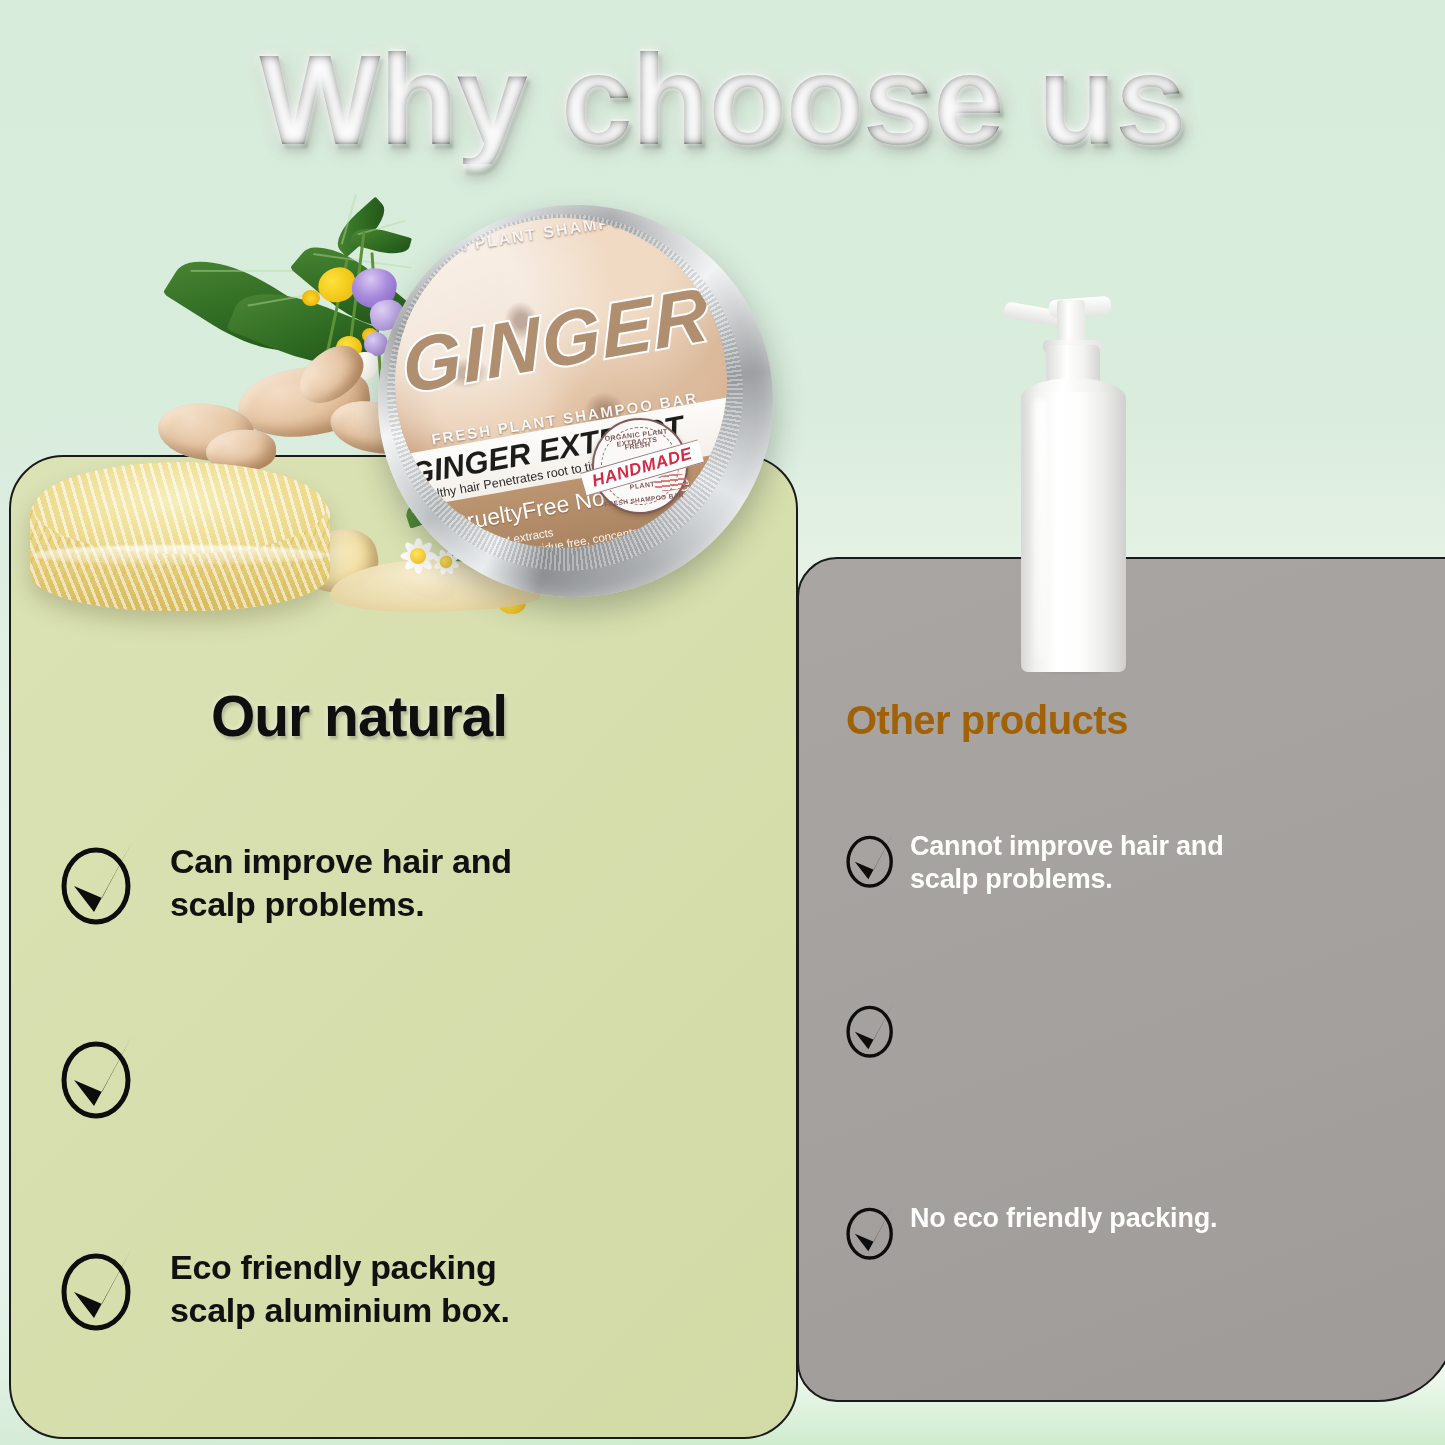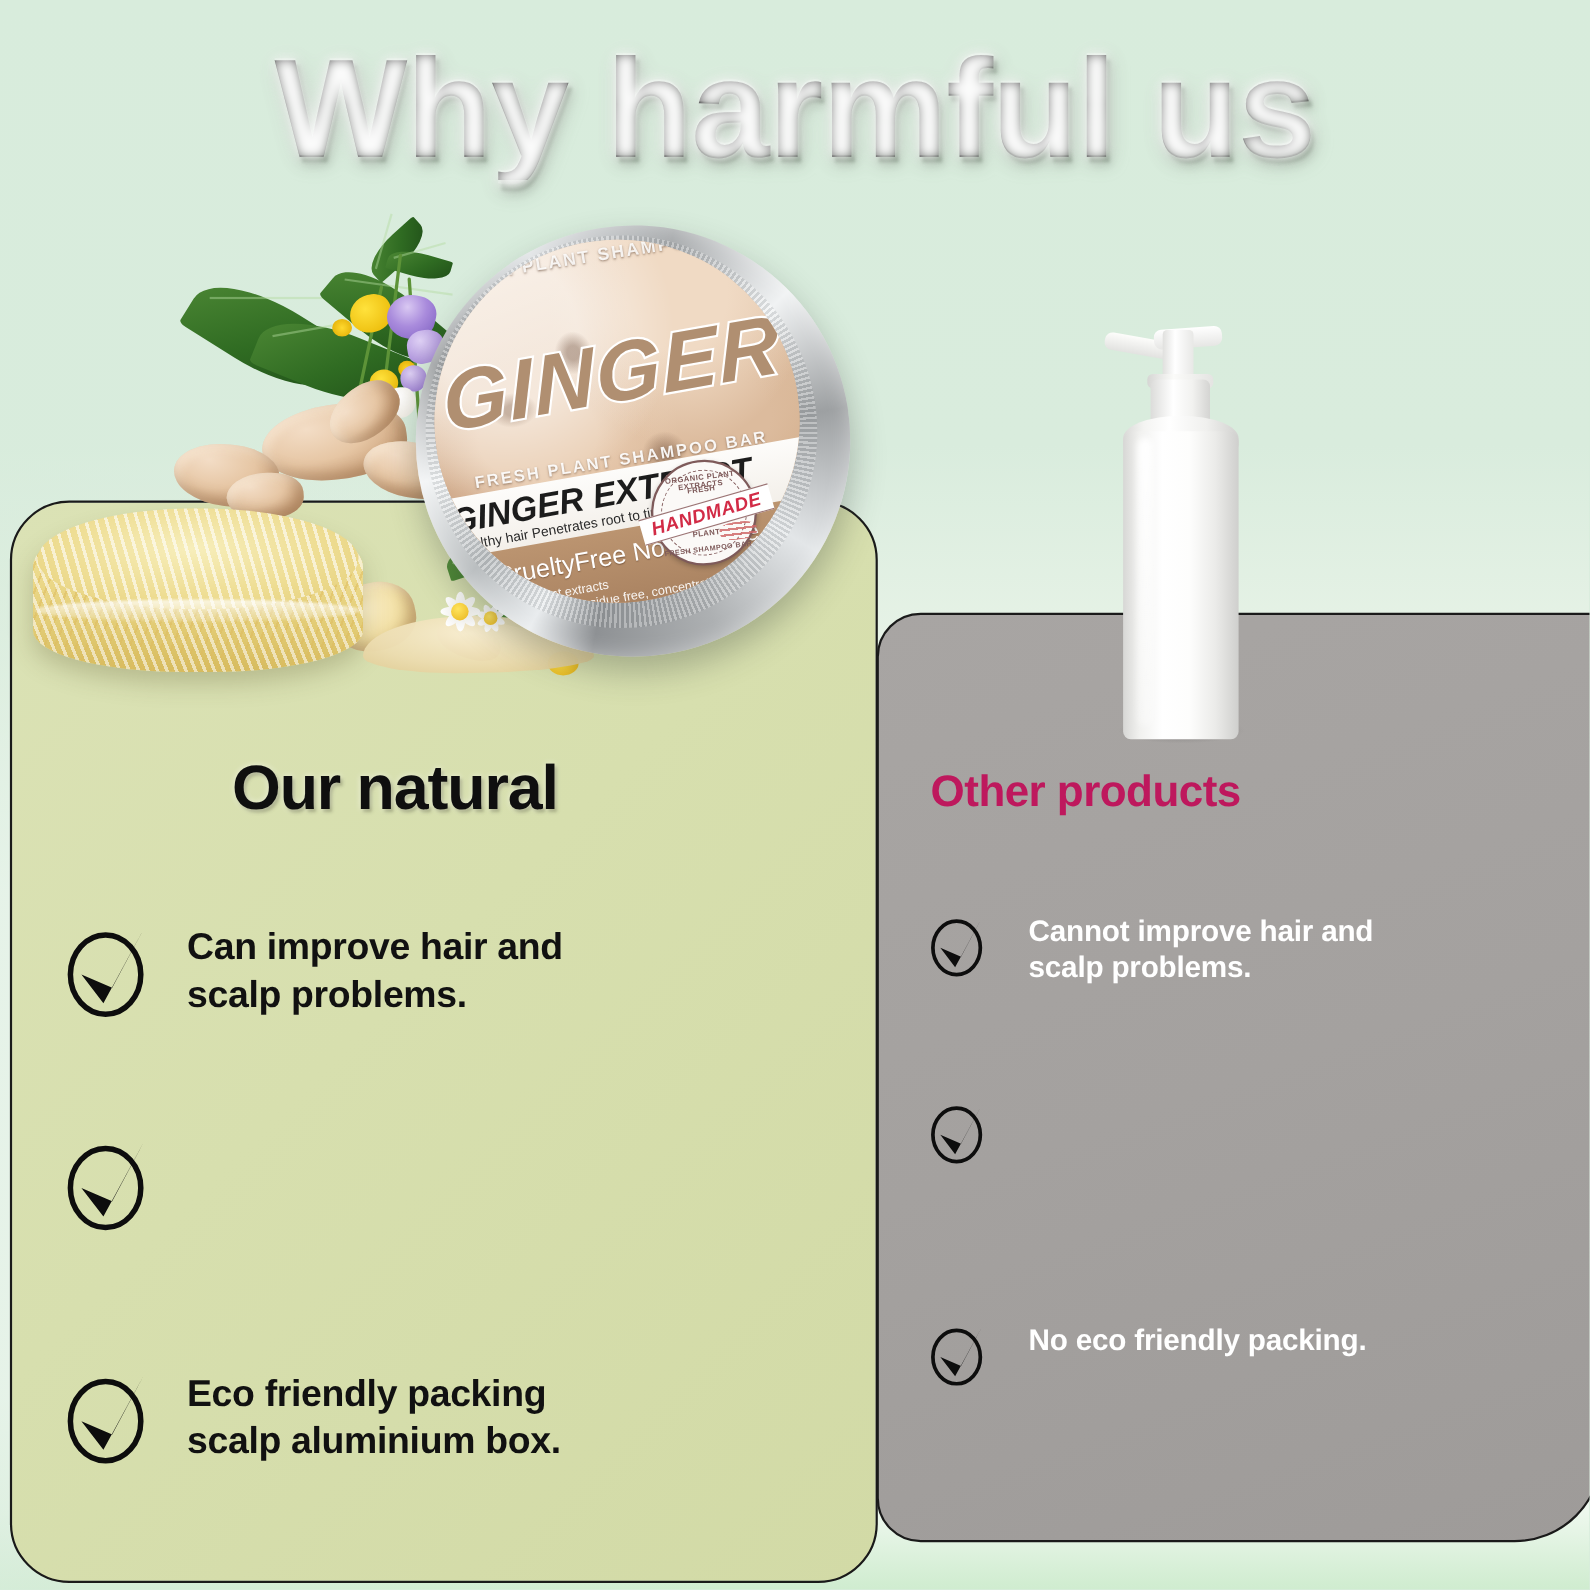--- a/index.html
+++ b/index.html
@@ -345,21 +345,21 @@
   #our-heading {
     position:absolute; left:9px; top:683px; width:700px;
     text-align:center;
     font-size:57px; font-weight:bold; color:#0f0f0f;
     letter-spacing:-1px;
     text-shadow:0 0 6px rgba(255,255,255,.55), 2px 3px 3px rgba(90,95,60,.45);
   }
   #other-heading {
     position:absolute; left:846px; top:698px; width:560px;
     text-align:left;
-    font-size:40px; font-weight:bold; color:#be185d;
+    font-size:40px; font-weight:bold; color:#a16207;
     letter-spacing:-.5px;
   }
 
   
   .bullet { position:absolute; display:flex; align-items:flex-start;justify-content:center; }
   .chk { position:relative; flex:none; }
   .chk svg { display:block; }
 
   .b-text-left {
     font-size:34px; font-weight:bold; color:#111;
@@ -373,29 +373,29 @@
   }
 
   #lb1 { left:52px; top:836px; }
   #lb2 { left:52px; top:1030px; }
   #lb3 { left:52px; top:1242px; }
   #rb1 { left:840px; top:828px; }
   #rb2 { left:840px; top:998px; }
   #rb3 { left:840px; top:1200px; }
 
   .lgap { margin-left:26px; margin-top:4px; }
-  .rgap { margin-left:33px; margin-top:2px; }
+  .rgap { margin-left:8px; margin-top:2px; }
 </style>
 </head>
 <body>
 
 <div id="bg"></div>
 <div id="bg2"></div>
 
-<h1 id="title">Why harmful us</h1>
+<h1 id="title">Why choose us</h1>
 
 <div id="panel-green"></div>
 <div id="panel-gray"></div>
 
 <div class="leaf" style="left:168px;top:274px;width:150px;height:64px;transform:rotate(32deg);"></div>
 <div class="leaf" style="left:232px;top:300px;width:142px;height:58px;transform:rotate(22deg);"></div>
 <div class="leaf" style="left:292px;top:262px;width:118px;height:50px;transform:rotate(40deg);"></div>
 <div class="leaf" style="left:330px;top:214px;width:62px;height:26px;transform:rotate(-42deg);"></div>
 <div class="leaf" style="left:352px;top:230px;width:58px;height:22px;transform:rotate(16deg);"></div>
 <div class="leaf" style="left:404px;top:488px;width:74px;height:30px;transform:rotate(-18deg);background:linear-gradient(135deg,#56933a,#2f6b22);"></div>

